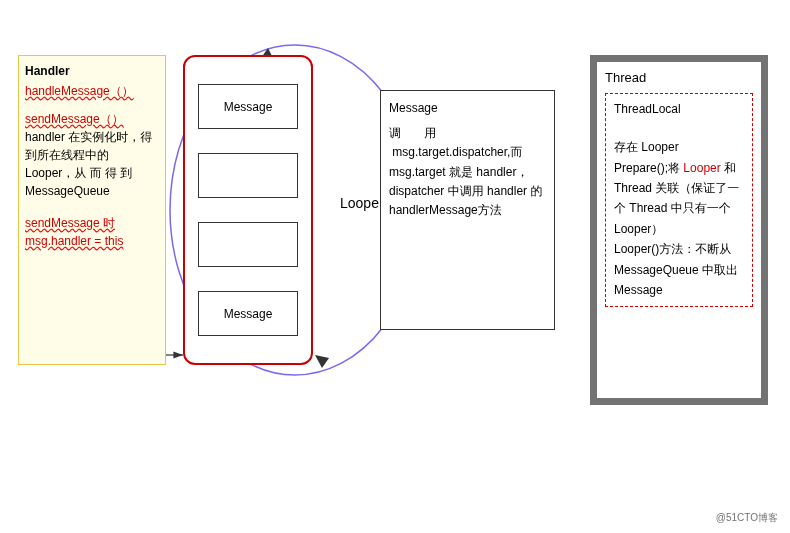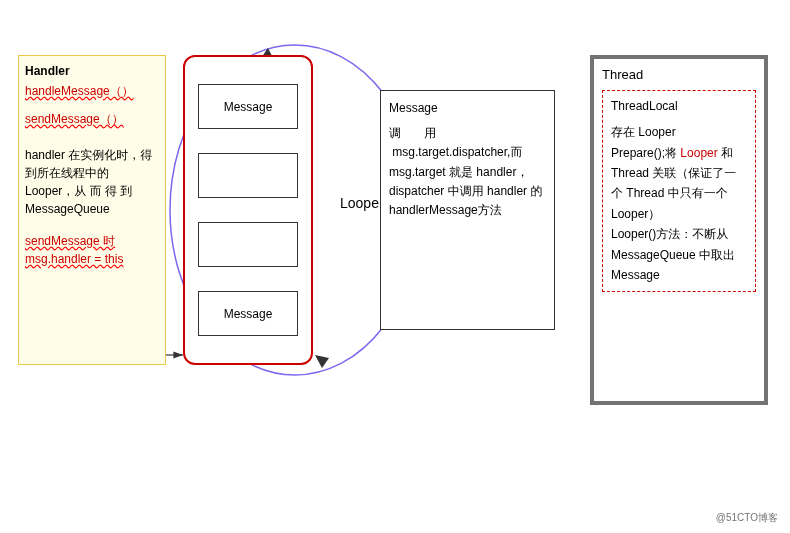--- a/index.html
+++ b/index.html
@@ -89,21 +89,21 @@
       line-height: 1.6;
     }
 
     
     .thread-box {
       position: absolute;
       left: 590px;
       top: 55px;
       width: 178px;
       height: 350px;
-      border: 4px solid #737373;
+      border: 7px solid #737373;
       background: #fff;
       padding: 8px;
       font-size: 12px;
     }
 
     .thread-local-box {
       border: 1px dashed #cc0000;
       padding: 6px 8px;
       margin-top: 8px;
       font-size: 12px;
@@ -152,21 +152,21 @@
       <marker id="arrowhead" markerWidth="8" markerHeight="6" refX="8" refY="3" orient="auto">
         <polygon points="0 0, 8 3, 0 6" fill="#333"></polygon>
       </marker>
     </defs>
   </svg>
 
   <div class="handler-box">
     <div style="font-weight:bold; margin-bottom:2px;">Handler</div>
     <div class="red-text" style="margin-bottom:10px;">handleMessage（）</div>
     <div class="red-text">sendMessage（）</div>
-    <div style="margin-bottom:14px;margin-top:18px;">handler 在实例化时，得到所在线程中的 Looper，从 而 得 到 MessageQueue</div>
+    <div style="margin-bottom:14px;">handler 在实例化时，得到所在线程中的 Looper，从 而 得 到 MessageQueue</div>
     <div class="red-text">sendMessage 时</div>
     <div class="red-text">msg.handler = this</div>
   </div>
 
   <div class="messagequeue-box">
     <div class="msg-item">Message</div>
     <div class="msg-item"></div>
     <div class="msg-item"></div>
     <div class="msg-item">Message</div>
   </div>
@@ -174,21 +174,21 @@
   <div class="looper-label">Looper</div>
 
   <div class="message-detail-box">
     <div style="margin-bottom:6px;">Message</div>
     <div>调 &nbsp;&nbsp;&nbsp;&nbsp;&nbsp;&nbsp;用 &nbsp;msg.target.dispatcher<span style="color:#cc0000;text-decoration:underline wavy red;"></span>,而 msg.target 就是 handler， dispatcher 中调用 handler 的 handlerMessage方法</div>
   </div>
 
   <div class="thread-box">
     <div class="title-thread">Thread</div>
     <div class="thread-local-box">
-      <div style="margin-bottom:6px;">ThreadLocal</div>
+      <div style="margin-bottom:18px;">ThreadLocal</div>
       <div style="line-height:1.7;">
         存在 Looper<br>
         Prepare();将 <span style="color:#cc0000;">Looper</span> 和 Thread 关联（保证了一个 Thread 中只有一个 Looper）<br>
         Looper()方法：不断从 MessageQueue 中取出 Message
       </div>
     </div>
   </div>
 
   <div class="watermark">@51CTO博客</div>
 

